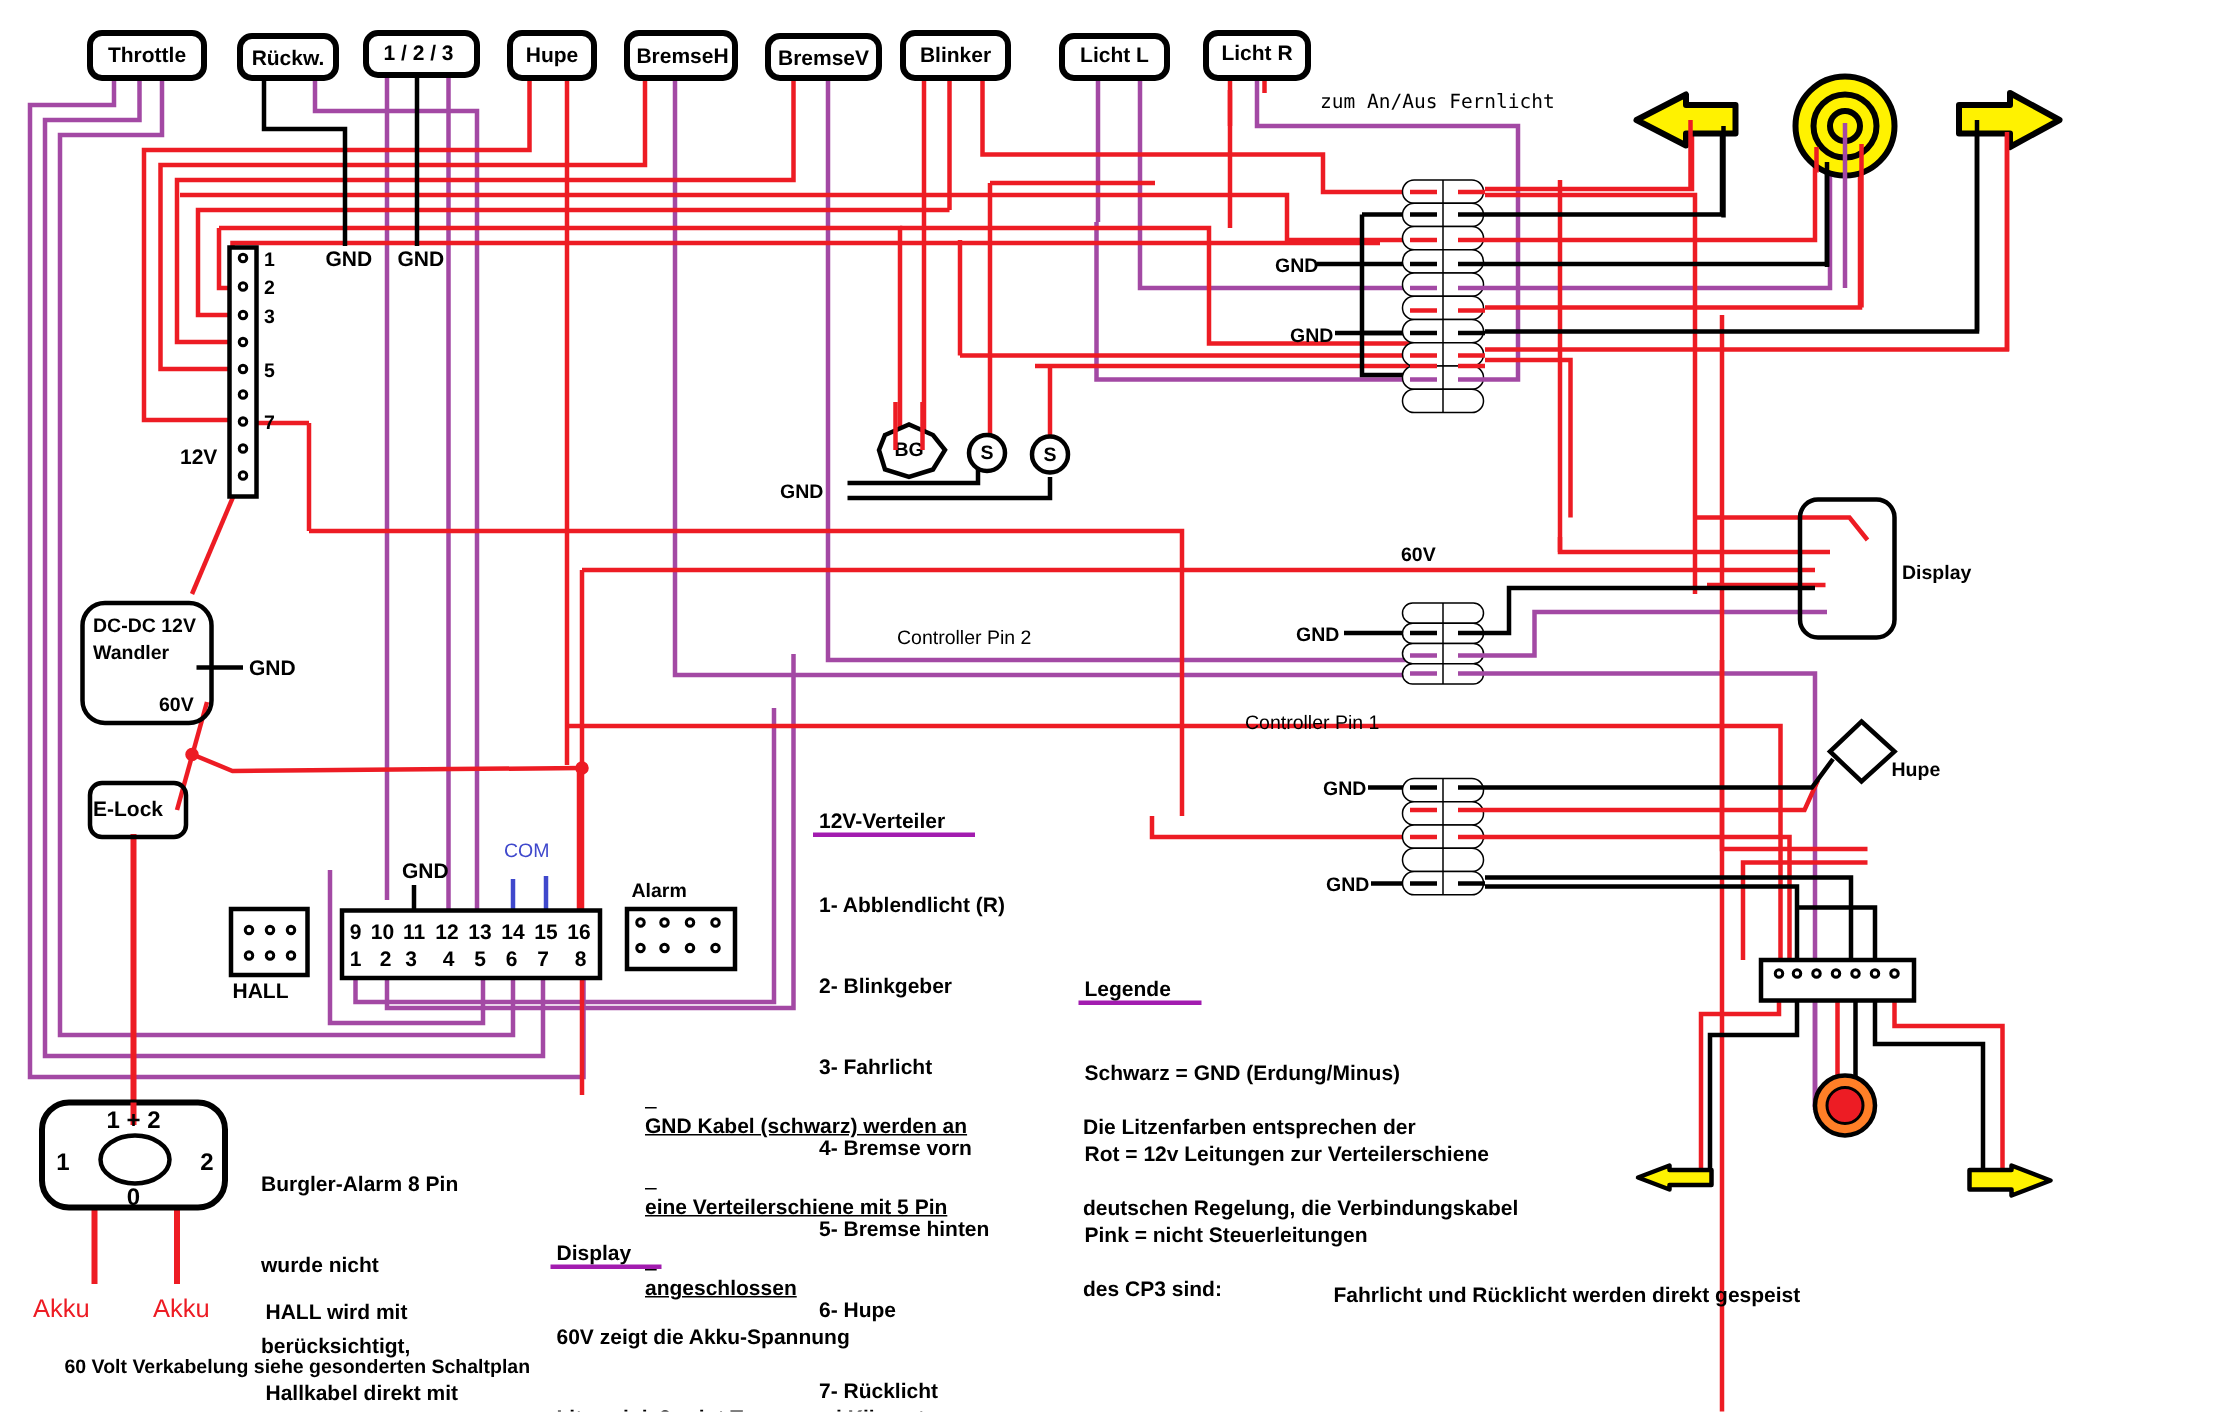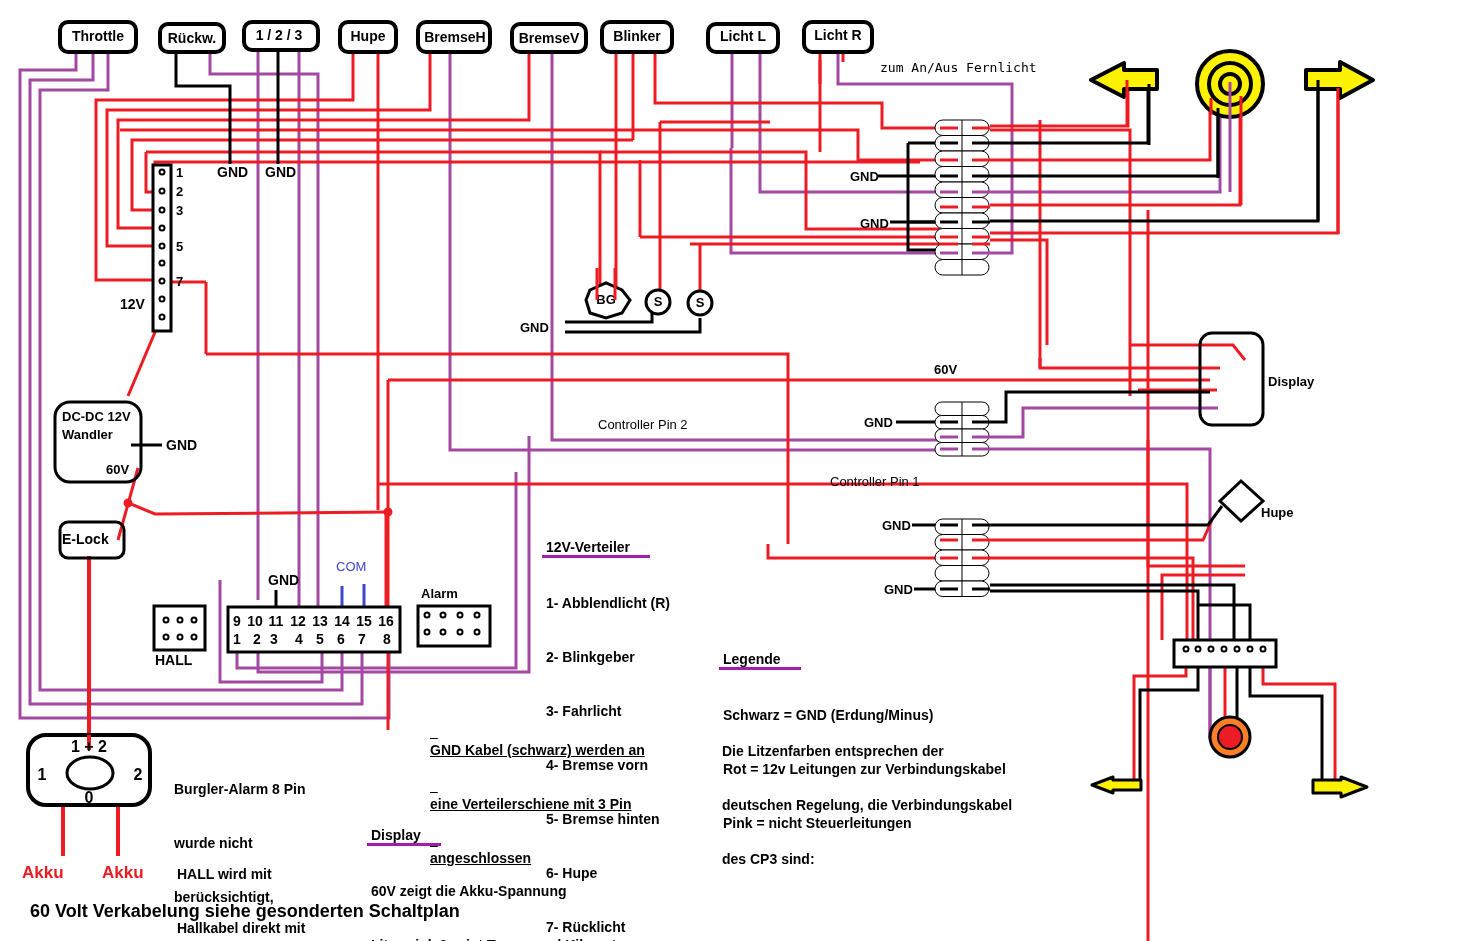--- a/index.html
+++ b/index.html
@@ -5,21 +5,21 @@
   html, body { margin: 0; padding: 0; background: #ffffff; }
   body { width: 1476px; height: 941px; position: relative; overflow: hidden; font-family: "Liberation Sans", sans-serif; }
   #diagram { position: absolute; left: 0; top: 0; }
   svg text { font-family: "Liberation Sans", sans-serif; font-weight: bold; fill: #000; }
   .lbl { font-size: 14px; }
   .lbl-sm { font-size: 13px; }
   .mono { font-family: "DejaVu Sans Mono", monospace; font-weight: normal; font-size: 13px; }
   .note { position: absolute; font-family: "Liberation Sans", sans-serif; font-weight: bold; font-size: 14px; line-height: 18px; color: #000; white-space: pre; }
   .note .head { text-decoration: none; display: inline-block; border-bottom: 3px solid #a21caf; padding-right: 20px; margin-left: -4px; padding-left: 4px; line-height: 15px; }
   .note div { margin: 0; }
-  .akku { position: absolute; font-family: "Liberation Sans", sans-serif; font-weight: bold; font-size: 17px; color: #ed1c24; }
+  .akku { position: absolute; font-family: "Liberation Sans", sans-serif; font-weight: normal; font-size: 17px; color: #ed1c24; }
 </style>
 </head>
 <body>
 
 <svg id="diagram" width="1476" height="941" viewBox="0 0 1476 941" xmlns="http://www.w3.org/2000/svg">
 
   <g id="wires-pink" fill="none" stroke="#a349a4" stroke-width="3">
 
     <polyline points="76,46 76,70 20,70 20,718 389,718 389,640"></polyline>
     <polyline points="93,46 93,80 30,80 30,704 362,704 362,640"></polyline>
@@ -457,36 +457,36 @@
   <div>3- Fahrlicht</div>
   <div>4- Bremse vorn</div>
   <div>5- Bremse hinten</div>
   <div>6- Hupe</div>
   <div>7- Rücklicht</div>
 </div>
 
 <div class="note" style="left:723px; top:614px;">
   <div><span class="head">Legende</span></div>
   <div>Schwarz = GND (Erdung/Minus)</div>
-  <div>Rot = 12v Leitungen zur Verbindungskabel</div>
+  <div>Rot = 12v Leitungen zur Verteilerschiene</div>
   <div>Pink = nicht Steuerleitungen</div>
 </div>
 
 <div class="note" style="left:722px; top:706px;">
   <div>Die Litzenfarben entsprechen der</div>
   <div>deutschen Regelung, die Verbindungskabel</div>
   <div>des CP3 sind:</div>
   
   
   
 </div>
 
 <div class="note" style="left:430px; top:705px;text-decoration:underline;">
   <div>GND Kabel (schwarz) werden an</div>
-  <div>eine Verteilerschiene mit 3 Pin</div>
+  <div>eine Verteilerschiene mit 5 Pin</div>
   <div>angeschlossen</div>
 </div>
 
 <div class="note" style="left:371px; top:790px;">
   <div><span class="head">Display</span></div>
   <div>60V zeigt die Akku-Spannung</div>
   <div>Litze pink 2 zeigt Tempo und Kilometer</div>
   
   
 </div>
@@ -498,19 +498,20 @@
   
 </div>
 
 <div class="note" style="left:177px; top:829px;">
   <div>HALL wird mit</div>
   <div>Hallkabel direkt mit</div>
   
 </div>
 
 <div class="note" style="left:889px; top:818px;">
+  <div>Fahrlicht und Rücklicht werden direkt gespeist</div>
   
 </div>
 
 <div class="akku" style="left:22px; top:863px;">Akku</div>
 <div class="akku" style="left:102px; top:863px;">Akku</div>
 
-<div class="note" style="left:30px; top:902px; font-size:18px;">60 Volt Verkabelung siehe gesonderten Schaltplan</div>
+<div class="note" style="left:43px; top:902px; font-size:13px;">60 Volt Verkabelung siehe gesonderten Schaltplan</div>
 
 </body></html>

